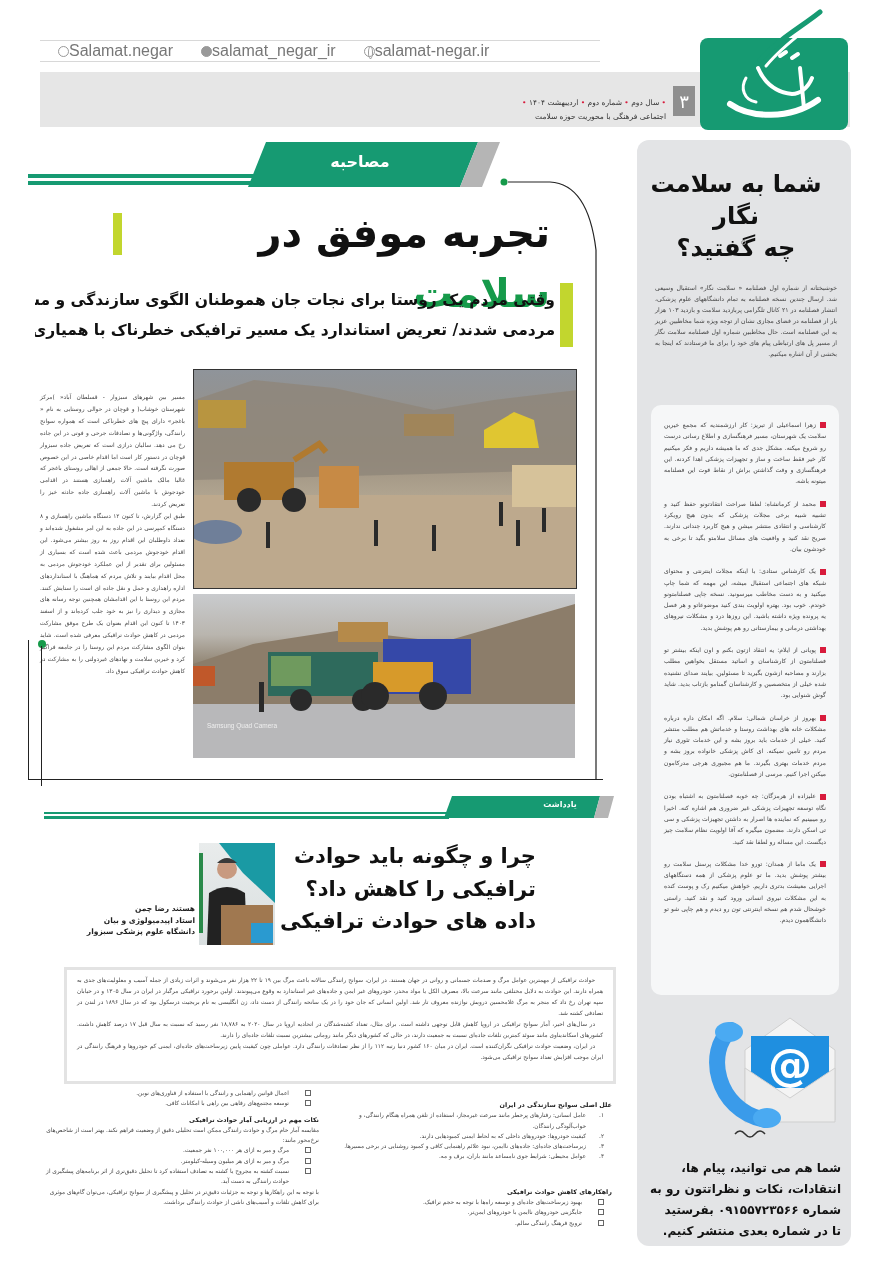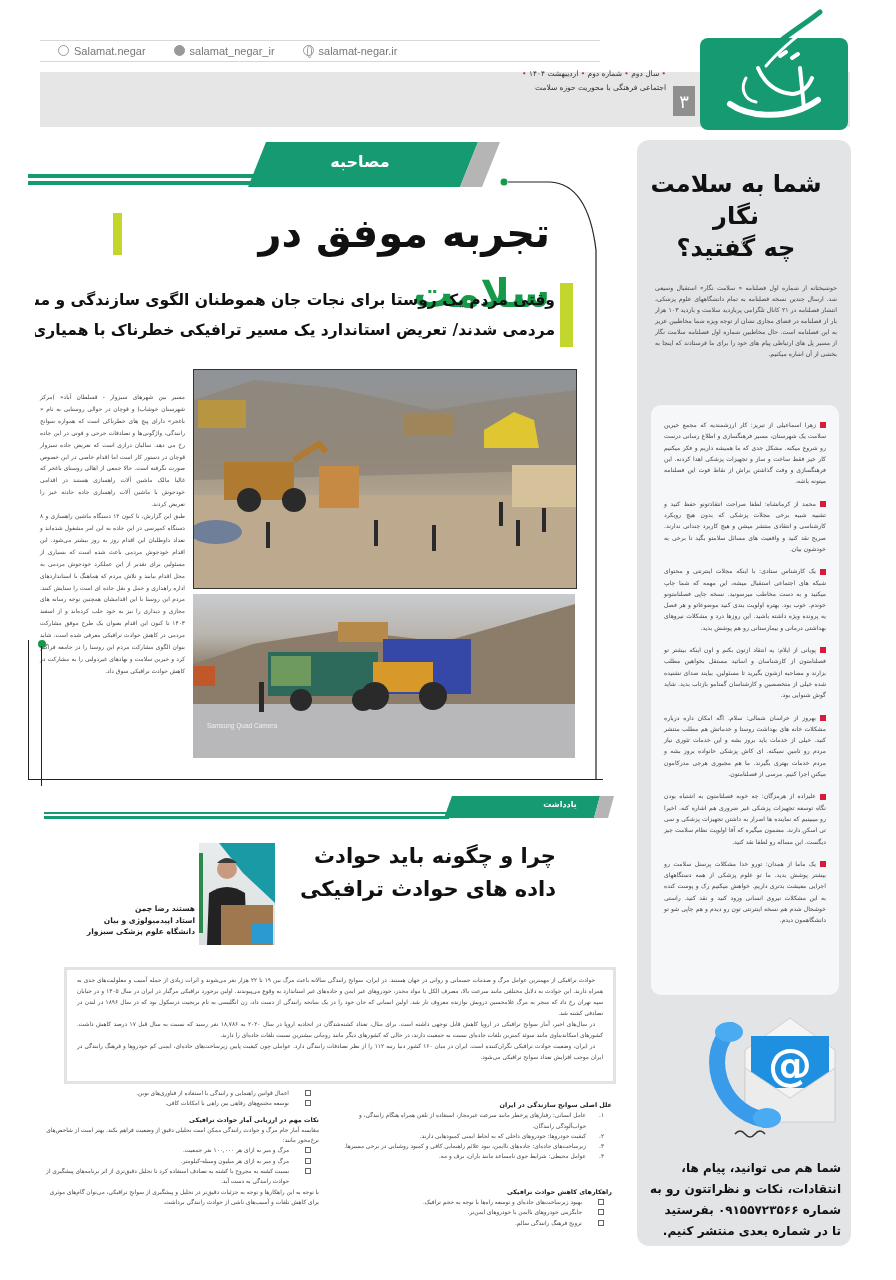--- a/index.html
+++ b/index.html
@@ -2,31 +2,31 @@
 <html><head>
 <meta charset="utf-8">
 <style>
   * { box-sizing: border-box; margin: 0; padding: 0; }
   html, body { width: 896px; height: 1280px; background: #ffffff; overflow: hidden; }
   body { position: relative; font-family: "DejaVu Sans", sans-serif; color: #222; }
 
   
   .social-bar { position: absolute; left: 40px; top: 40px; width: 560px; height: 22px;
     border-top: 1px solid #d8d8d8; border-bottom: 1px solid #d8d8d8; display: flex; align-items: center; gap: 28px; padding-left: 18px; }
-  .social-item { display: flex; gap: 5px; font-family: "Liberation Sans", sans-serif; font-size: 11px; color: #777; }
+  .social-item { display: flex; align-items: center; font-family: "Liberation Sans", sans-serif; font-size: 16px; color: #777; }
   .social-icon { width: 11px; height: 11px; border-radius: 50%; border: 1.4px solid #999; display: inline-block; position: relative; }
   .social-icon.telegram { background: #999; border-color: #999; }
   .social-icon.web::after { content: ""; position: absolute; left: 3px; top: -1px; width: 3px; height: 11px; border: 1px solid #999; border-radius: 50%; }
 
   
   .header-band { position: absolute; left: 40px; top: 72px; width: 810px; height: 55px; background: #e6e6e6; }
   .logo-box { position: absolute; left: 700px; top: 38px; width: 148px; height: 92px; background: #169a72; border-radius: 8px; overflow: visible; }
   .logo-box svg { position: absolute; left: 0; top: -30px; }
   .page-num { position: absolute; left: 673px; top: 86px; width: 22px; height: 30px; background: #8f8f8f; color: #fff; font-size: 18px; display: flex; align-items: center; justify-content: center; }
-  .issue-info { position: absolute; left: 500px; top: 67px; width: 166px; text-align: right; font-size: 7.5px; line-height: 14px; color: #333; direction: rtl; }
+  .issue-info { position: absolute; left: 500px; top: 96px; width: 166px; text-align: right; font-size: 7.5px; line-height: 14px; color: #333; direction: rtl; }
   .issue-info .dot { color: #d81b3c; }
 
   
   .sidebar { position: absolute; left: 637px; top: 140px; width: 214px; height: 1106px; background: #e3e4e6; border-radius: 12px; }
   .sidebar-title { position: absolute; left: 0; top: 28px; width: 198px; text-align: center; font-family: "DejaVu Sans", sans-serif; font-weight: bold; font-size: 24px; line-height: 32px; color: #111; direction: rtl; }
   .sidebar-dot { position: absolute; left: 104px; top: 100px; width: 5px; height: 5px; border: 1px solid #999; border-radius: 50%; }
   .sidebar-intro { position: absolute; left: 18px; top: 142px; width: 182px; font-size: 6.2px; line-height: 11px; text-align: justify; color: #444; direction: rtl; }
   .comments-box { position: absolute; left: 14px; top: 265px; width: 188px; height: 590px; background: #f6f7f8; border-radius: 10px; padding: 14px 13px; direction: rtl; }
   .comment { font-size: 6.1px; line-height: 11.3px; color: #444; text-align: justify; margin-bottom: 11px; }
   .comment .bullet { display: inline-block; width: 6px; height: 6px; background: #d81b3c; margin-left: 4px; vertical-align: middle; }
@@ -55,21 +55,21 @@
   .photo-1 { left: 193px; top: 369px; width: 384px; height: 220px; border: 1px solid #333; background: linear-gradient(180deg, #8f949a 0%, #9a8f7f 38%, #b3a792 60%, #b9a68b 100%); }
   .photo-2 { left: 193px; top: 594px; width: 382px; height: 164px; background: linear-gradient(180deg, #c9cbce 0%, #b9b5ae 25%, #8c7f6c 45%, #9c9aa0 62%, #bcbcbe 100%); }
   .photo svg { position: absolute; left: 0; top: 0; }
   .cam-label { position: absolute; left: 14px; top: 128px; font-family: "Liberation Sans", sans-serif; font-size: 6.5px; color: #eee; line-height: 8px; }
 
   
   .note-tab { position: absolute; left: 444px; top: 796px; width: 170px; height: 22px; }
   .note-rule { position: absolute; left: 44px; top: 812px; width: 405px; height: 8px; }
   .note-rule .r1 { position: absolute; left: 0; top: 0; width: 405px; height: 2px; background: #169a72; }
   .note-rule .r2 { position: absolute; left: 0; top: 4px; width: 405px; height: 3px; background: #169a72; }
-  .note-title { position: absolute; left: 286px; top: 840px; width: 270px; text-align: right; font-size: 21px; font-weight: bold; line-height: 32.5px; color: #111; direction: rtl; }
+  .note-title { position: absolute; left: 266px; top: 840px; width: 270px; text-align: right; font-size: 21px; font-weight: bold; line-height: 32.5px; color: #111; direction: rtl; }
   .author-photo { position: absolute; left: 199px; top: 843px; width: 76px; height: 102px; background: linear-gradient(180deg, #e9ecec 0%, #d9dfe0 100%); overflow: hidden; }
   .author-caption { position: absolute; left: 60px; top: 903px; width: 135px; text-align: right; font-size: 7.5px; line-height: 11.5px; font-weight: bold; color: #222; direction: rtl; }
 
   .lead-box { position: absolute; left: 64px; top: 967px; width: 552px; height: 117px; border: 3px solid #e3e3e3; padding: 5px 10px; direction: rtl; }
   .lead-box p { font-size: 5.8px; line-height: 11px; text-align: justify; color: #444; text-indent: 8px; }
 
   .body-right { position: absolute; left: 330px; top: 1095px; width: 282px; direction: rtl; font-size: 5.8px; line-height: 10.3px; color: #444; }
   .body-left { position: absolute; left: 37px; top: 1088px; width: 282px; direction: rtl; font-size: 5.8px; line-height: 10.3px; color: #444; }
   .subhead { font-weight: bold; color: #222; font-size: 6.4px; margin-top: 5px; }
   .li { display: flex; gap: 6px; padding-right: 8px; }
@@ -238,20 +238,21 @@
     <div class="r2"></div>
   </div>
 <svg class="note-tab" viewBox="0 0 170 22">
   <polygon points="8,0 156,0 150,22 0,22" fill="#169a72"></polygon>
   <polygon points="156,0 170,0 164,22 150,22" fill="#b5b5b5"></polygon>
 </svg>
 <div style="position:absolute;left:520px;top:800px;width:80px;text-align:center;color:#fff;font-weight:bold;font-size:8px;direction:rtl;">یادداشت</div>
 
 <div class="note-title">
   <div>چرا و چگونه باید حوادث</div>
+  <div>ترافیکی را کاهش داد؟</div>
   <div>داده های حوادث ترافیکی</div>
 </div>
 
 <div class="author-photo">
   <svg width="76" height="102" viewBox="0 0 76 102">
     <polygon points="20,0 76,0 76,60 44,30" fill="#1a9aa4"></polygon>
     <rect x="0" y="10" width="4" height="80" fill="#2a8a4a"></rect>
     <circle cx="28" cy="26" r="10" fill="#c89a80"></circle>
     <path d="M18 20 q10 -10 20 0" fill="#3a3a3a"></path>
     <path d="M8 102 L 10 50 Q 28 38 46 50 L 48 102 Z" fill="#222"></path>

